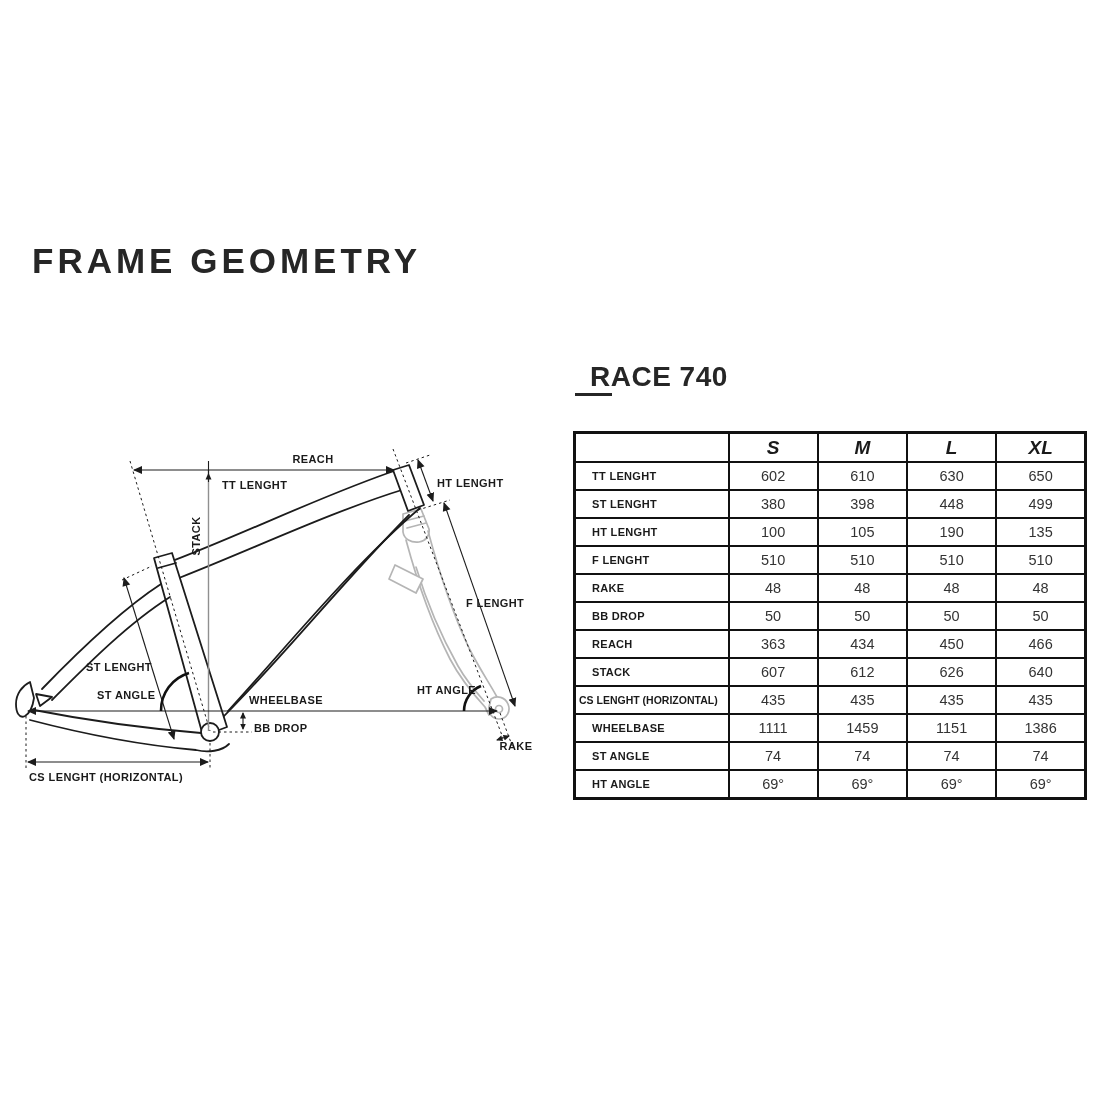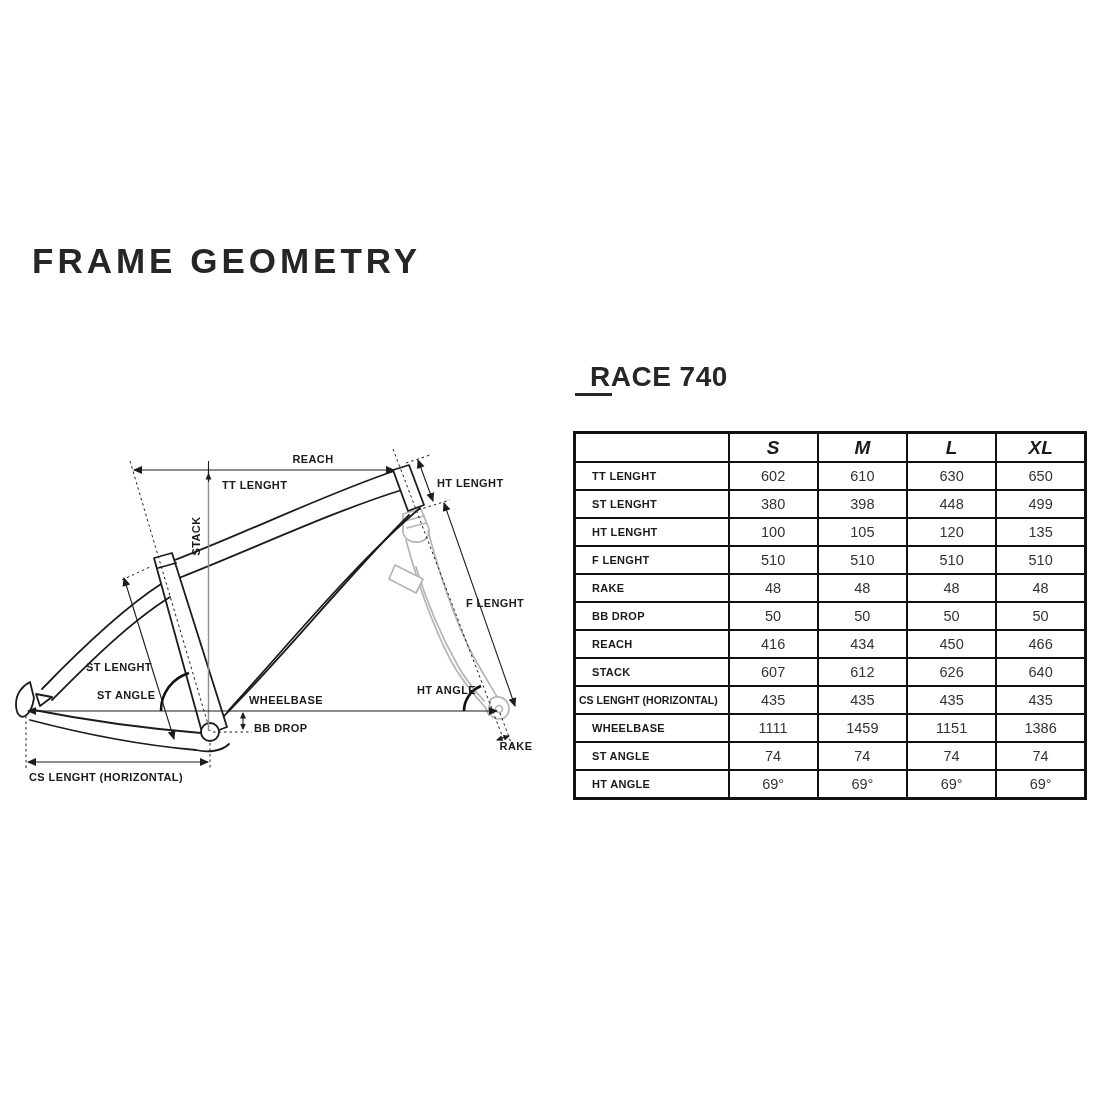--- a/index.html
+++ b/index.html
@@ -166,21 +166,21 @@
           <th class="row-label">ST LENGHT</th>
           <td class="val">380</td>
           <td class="val">398</td>
           <td class="val">448</td>
           <td class="val">499</td>
         </tr>
         <tr>
           <th class="row-label">HT LENGHT</th>
           <td class="val">100</td>
           <td class="val">105</td>
-          <td class="val">120</td>
+          <td class="val">190</td>
           <td class="val">135</td>
         </tr>
         <tr>
           <th class="row-label">F LENGHT</th>
           <td class="val">510</td>
           <td class="val">510</td>
           <td class="val">510</td>
           <td class="val">510</td>
         </tr>
         <tr>
@@ -192,21 +192,21 @@
         </tr>
         <tr>
           <th class="row-label">BB DROP</th>
           <td class="val">50</td>
           <td class="val">50</td>
           <td class="val">50</td>
           <td class="val">50</td>
         </tr>
         <tr>
           <th class="row-label">REACH</th>
-          <td class="val">416</td>
+          <td class="val">363</td>
           <td class="val">434</td>
           <td class="val">450</td>
           <td class="val">466</td>
         </tr>
         <tr>
           <th class="row-label">STACK</th>
           <td class="val">607</td>
           <td class="val">612</td>
           <td class="val">626</td>
           <td class="val">640</td>

